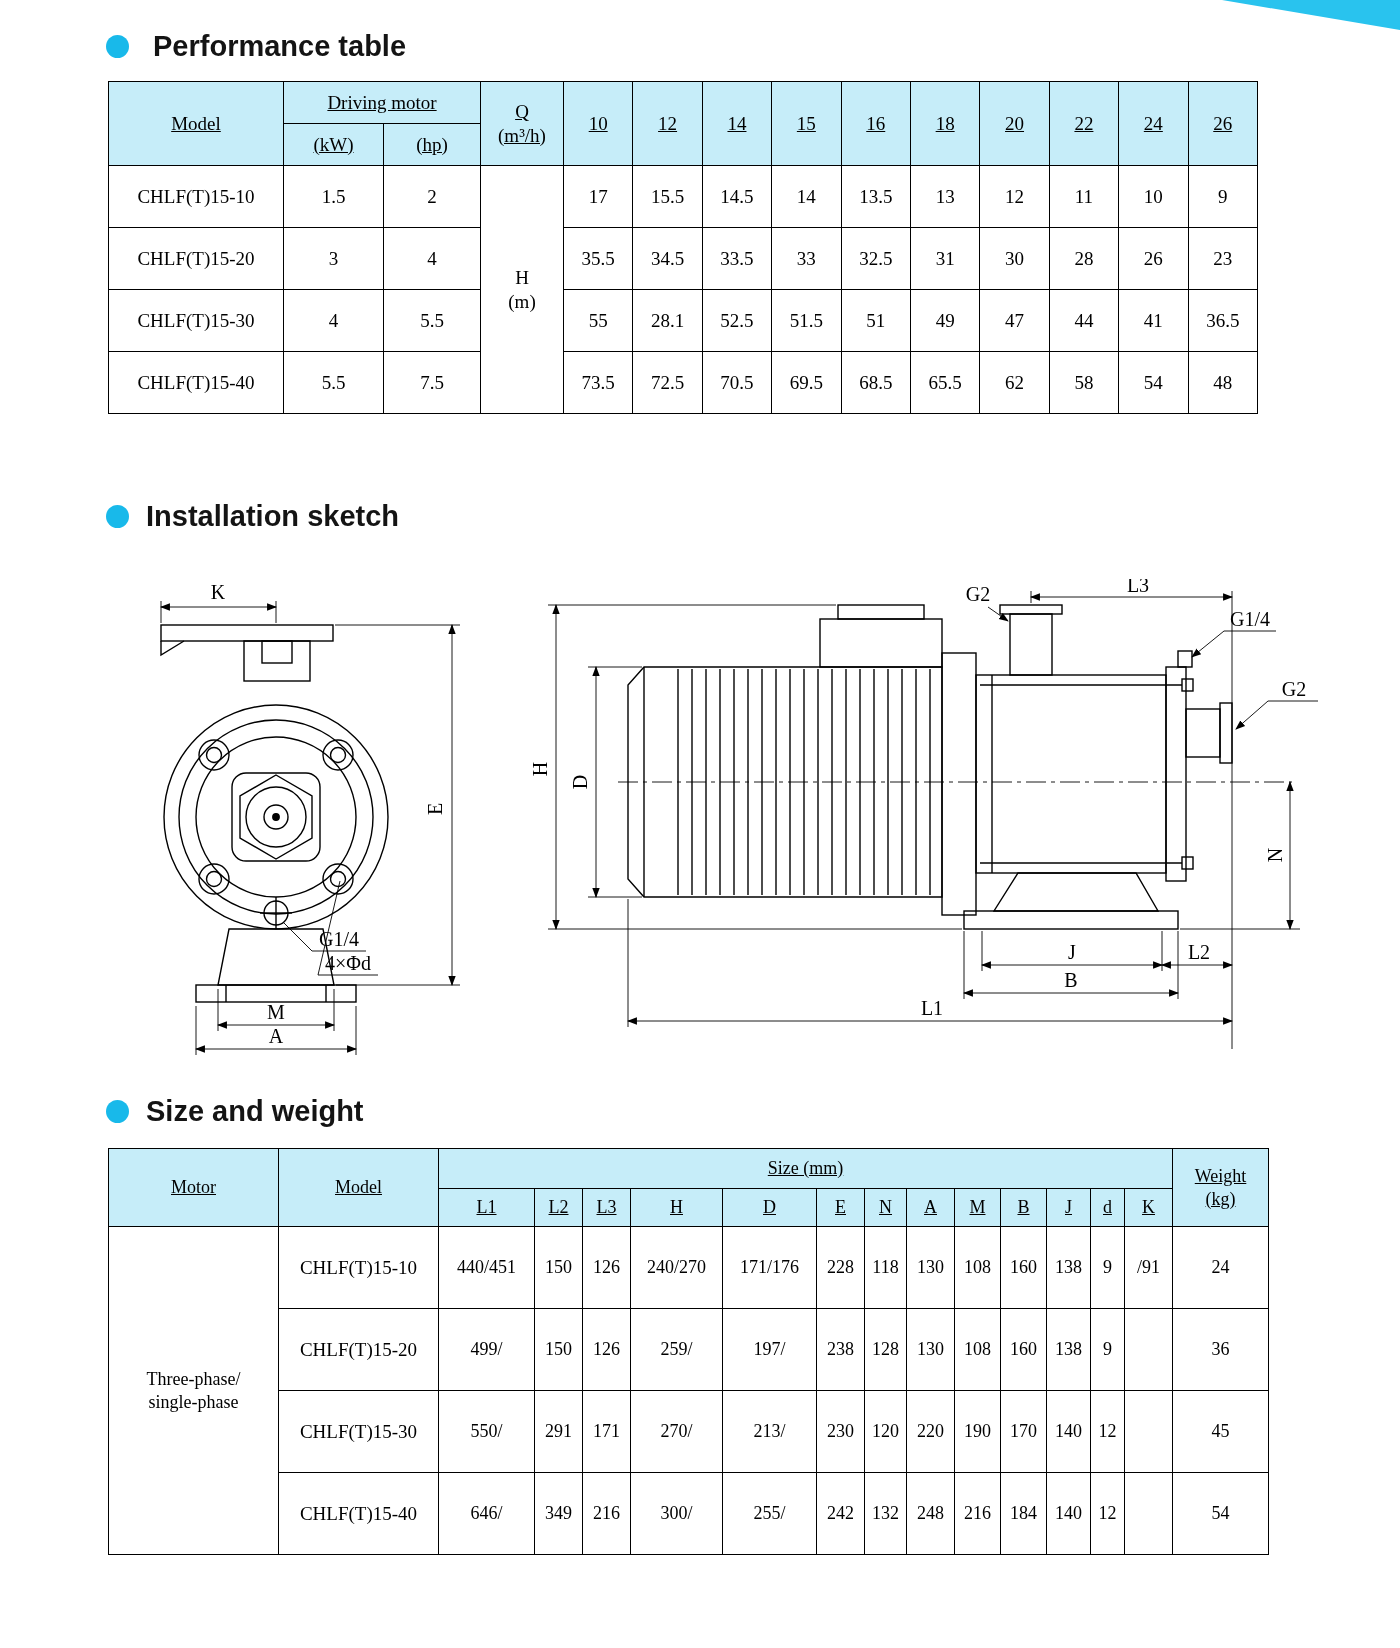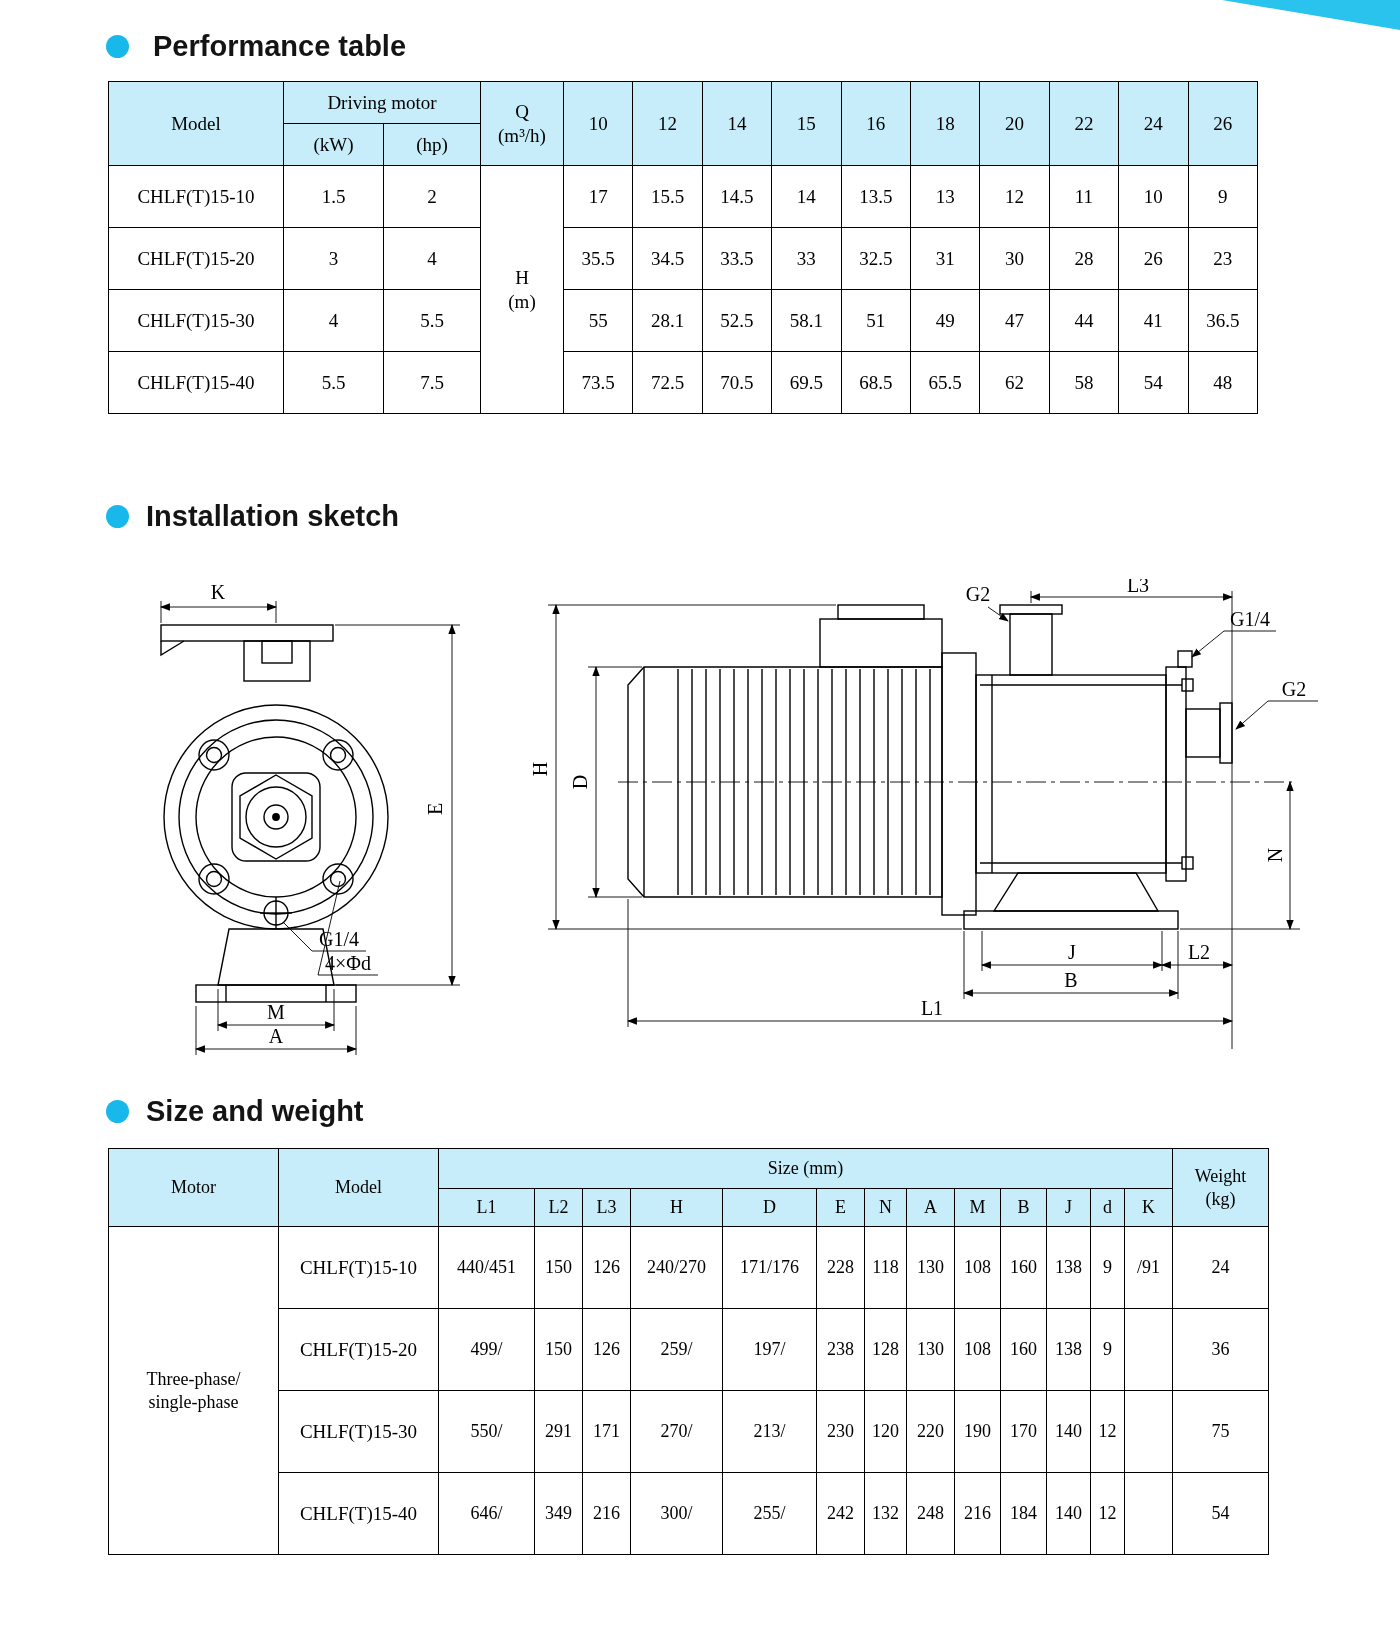--- a/index.html
+++ b/index.html
@@ -22,21 +22,21 @@
   .bullet { width: 23px; height: 23px; border-radius: 50%; background: #18b9ea; flex: 0 0 auto; }
   .st1 { margin: 30px 0 0 106px; gap: 24px; }
   .st2 { margin: 86px 0 0 106px; }
   .st3 { margin: 16px 0 0 106px; align-items: center; }
 
   table { border-collapse: collapse; table-layout: fixed; background: #fff; }
   th, td {
     border: 1px solid #000; text-align: center; vertical-align: middle;
     font-weight: normal; font-size: 19px; padding: 0 2px; overflow: hidden;
   }
-  thead th { background: #c6edf9; }
+  thead th { background: #c6edf9; text-decoration: underline; }
 
   .perf { width: 1150px; margin: 18px 0 0 108px; }
   .perf thead tr { height: 42px; }
   .perf tbody tr { height: 62px; }
   .two-line div { line-height: 1.25; }
 
   .sketch { display: flex; align-items: flex-start; gap: 46px; margin: 46px 0 0 126px; }
   svg text { font-family: "Liberation Serif", serif; font-size: 20px; fill: #000; stroke: none; }
 
   .sizes { width: 1160px; margin: 20px 0 0 108px; }
@@ -133,21 +133,21 @@
         <td>26</td>
         <td>23</td>
       </tr>
       <tr>
         <td>CHLF(T)15-30</td>
         <td>4</td>
         <td>5.5</td>
         <td>55</td>
         <td>28.1</td>
         <td>52.5</td>
-        <td>58.1</td>
+        <td>51.5</td>
         <td>51</td>
         <td>49</td>
         <td>47</td>
         <td>44</td>
         <td>41</td>
         <td>36.5</td>
       </tr>
       <tr>
         <td>CHLF(T)15-40</td>
         <td>5.5</td>
@@ -425,21 +425,21 @@
         <td>270/</td>
         <td>213/</td>
         <td>230</td>
         <td>120</td>
         <td>220</td>
         <td>190</td>
         <td>170</td>
         <td>140</td>
         <td>12</td>
         <td></td>
-        <td>75</td>
+        <td>45</td>
       </tr>
       <tr>
         <td class="model-col">CHLF(T)15-40</td>
         <td>646/</td>
         <td>349</td>
         <td>216</td>
         <td>300/</td>
         <td>255/</td>
         <td>242</td>
         <td>132</td>

